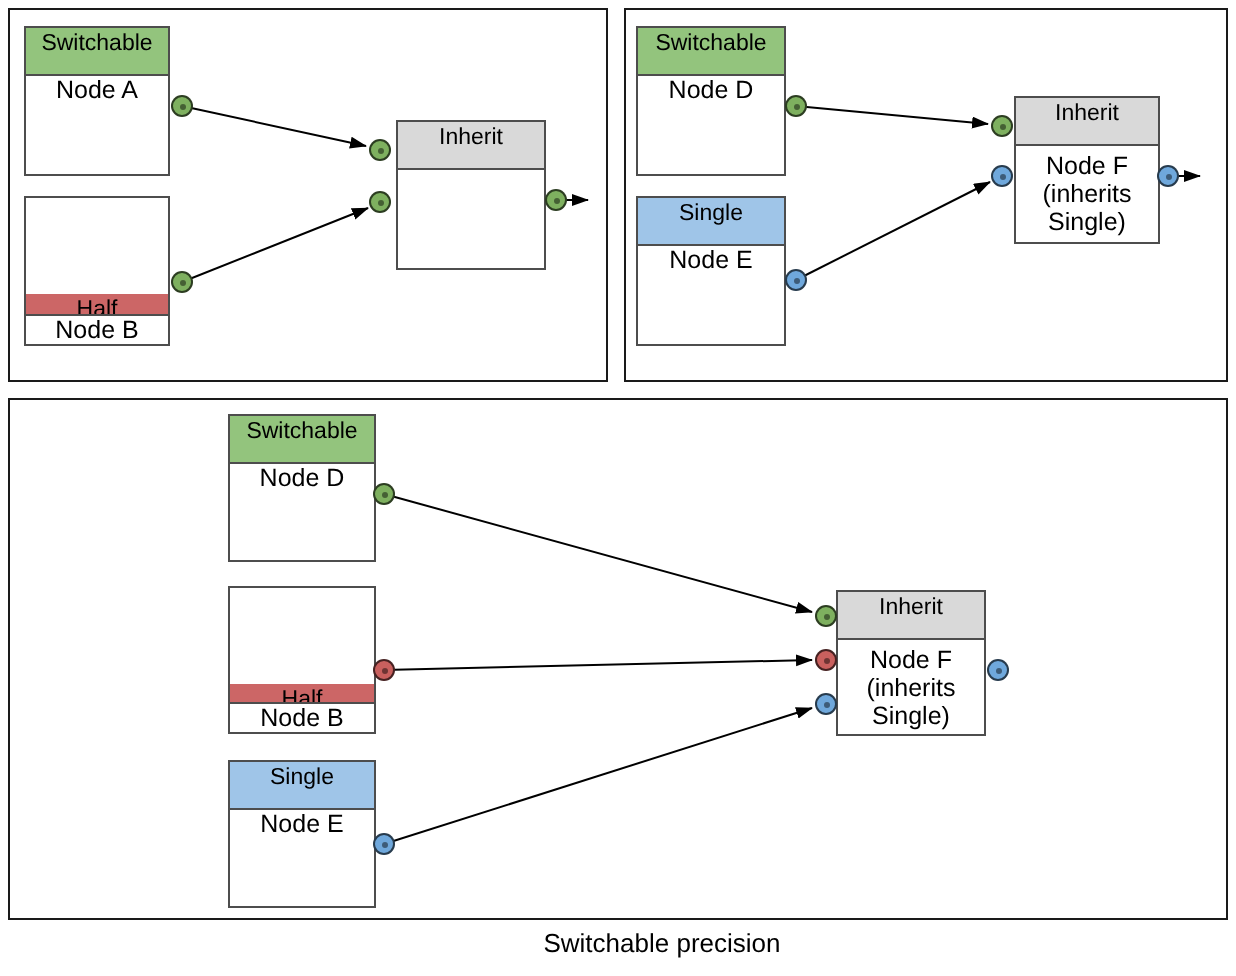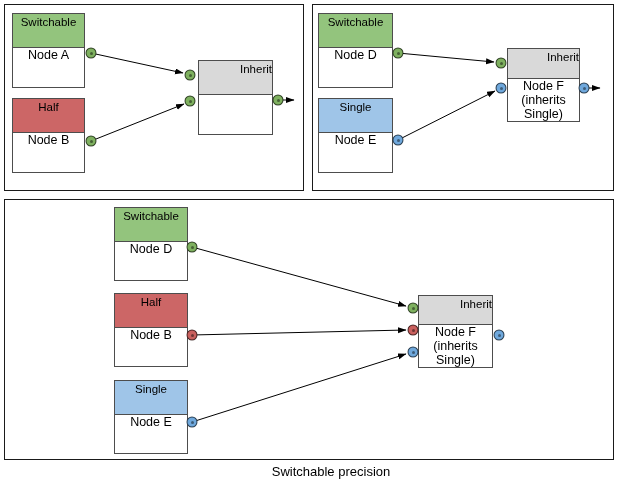--- a/index.html
+++ b/index.html
@@ -10,28 +10,28 @@
   .panel{
     position:absolute;border:1.5px solid var(--panel_border,#1a1a1a);
     box-sizing:border-box;background:transparent;z-index:0;
   }
   .wires{position:absolute;left:0;top:0;z-index:1;}
   .node{
     position:absolute;background:#ffffff;border:1px solid var(--node_border,#4d4d4d);
     box-sizing:border-box;z-index:2;display:flex;flex-direction:column;
   }
   .hdr{
-    height:34px;line-height:17px;text-align:center;font-size:11.5px;
+    height:24px;line-height:17px;text-align:center;font-size:11.5px;
     border-bottom:1px solid var(--node_border,#4d4d4d);box-sizing:border-box;
     white-space:nowrap;overflow:hidden;
   }
   .hdr.green{background:var(--switchable,#93c47d);}
-  .hdr.red{background:var(--half,#cc6666);}
+  .hdr.red{background:var(--half,#cc6666);margin-top:48px;}
   .hdr.blue{background:var(--single,#9fc5e8);}
-  .hdr.gray{background:var(--inherit,#d9d9d9);text-align:right;}
+  .hdr.gray{background:var(--inherit,#d9d9d9);}
   .body{flex:1;text-align:center;font-size:12.5px;}
   .body.center{display:flex;align-items:center;justify-content:center;
     padding:0 1px;line-height:14px;}
   .port{
     position:absolute;width:11px;height:11px;border-radius:50%;
     border:1px solid rgba(0,0,0,0.65);box-sizing:border-box;
     transform:translate(-50%,-50%);z-index:3;
   }
   .port::after{
     content:"";position:absolute;left:50%;top:50%;width:3px;height:3px;

